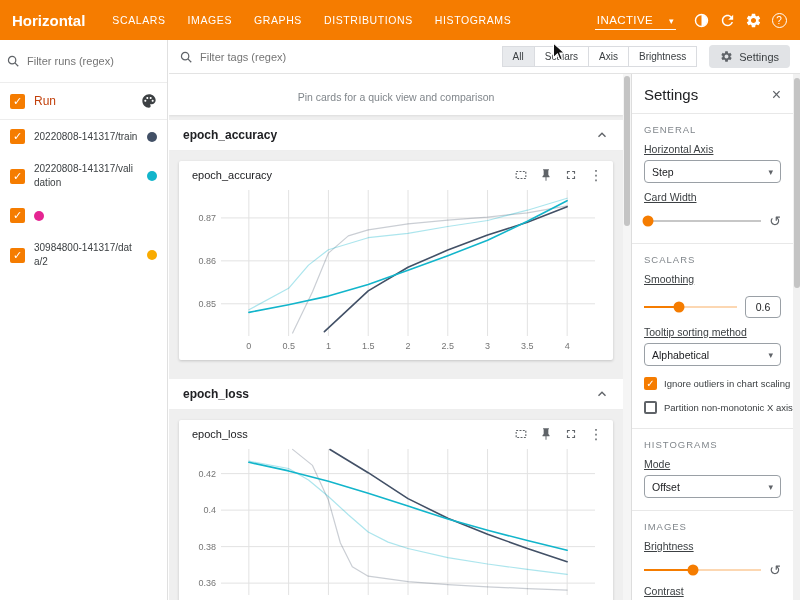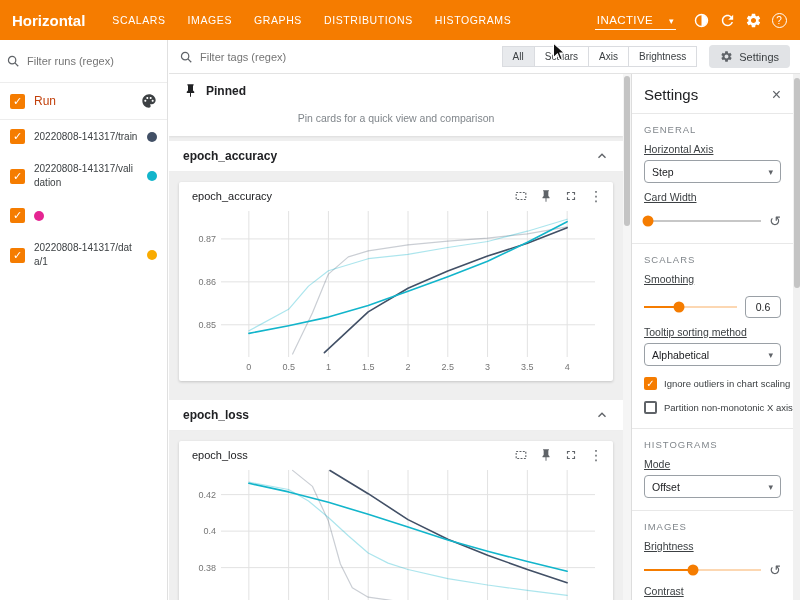--- a/index.html
+++ b/index.html
@@ -174,21 +174,21 @@
     <div class="cb">✓</div>
     <div class="run-label">20220808-141317/validation</div>
     <div class="run-dot" style="background: rgb(18, 181, 203);"></div>
   </div>
   <div class="run-row">
     <div class="cb">✓</div>
     <div class="run-dot" style="background: rgb(229, 37, 146);"></div>
   </div>
   <div class="run-row">
     <div class="cb">✓</div>
-    <div class="run-label">20220808-141317/data/1</div>
+    <div class="run-label">30984800-141317/data/2</div>
     <div class="run-dot" style="background: rgb(249, 171, 0);"></div>
   </div>
 </div>
 
 <div class="topbar">
   <div class="tag-filter">
     <svg viewBox="0 0 16 16" width="14" height="14">
       <circle cx="7" cy="7" r="4.2" fill="none" stroke="#5f6368" stroke-width="1.4"></circle>
       <line x1="10.2" y1="10.2" x2="14" y2="14" stroke="#5f6368" stroke-width="1.4"></line>
     </svg>
@@ -205,26 +205,20 @@
       <path d="M19.14 12.94c.04-.3.06-.61.06-.94 0-.32-.02-.64-.07-.94l2.03-1.58c.18-.14.23-.41.12-.61l-1.92-3.32c-.12-.22-.37-.29-.59-.22l-2.39.96c-.5-.38-1.03-.7-1.62-.94l-.36-2.54c-.04-.24-.24-.41-.48-.41h-3.84c-.24 0-.43.17-.47.41l-.36 2.54c-.59.24-1.13.57-1.62.94l-2.39-.96c-.22-.08-.47 0-.59.22L2.74 8.87c-.12.21-.08.47.12.61l2.03 1.58c-.05.3-.09.63-.09.94s.02.64.07.94l-2.03 1.58c-.18.14-.23.41-.12.61l1.92 3.32c.12.22.37.29.59.22l2.39-.96c.5.38 1.03.7 1.62.94l.36 2.54c.05.24.24.41.48.41h3.84c.24 0 .44-.17.47-.41l.36-2.54c.59-.24 1.13-.56 1.62-.94l2.39.96c.22.08.47 0 .59-.22l1.92-3.32c.12-.22.07-.47-.12-.61l-2.01-1.58zM12 15.6c-1.98 0-3.6-1.62-3.6-3.6s1.62-3.6 3.6-3.6 3.6 1.62 3.6 3.6-1.62 3.6-3.6 3.6z"></path>
     </svg>
     <span>Settings</span>
   </div>
 </div>
 
 <div class="main">
   <div class="main-content">
 
     <div class="pinned-block">
-      <div class="pinned-header">
-        <svg viewBox="0 0 24 24" width="15" height="15">
-          <path fill="#202124" d="M16 12V4h1V2H7v2h1v8l-2 2v2h5.2v6h1.6v-6H18v-2l-2-2z"></path>
-        </svg>
-        <span>Pinned</span>
-      </div>
       <div class="pinned-empty">Pin cards for a quick view and comparison</div>
     </div>
 
     <div class="section-header">
       <span>epoch_accuracy</span>
       <svg viewBox="0 0 16 16" width="14" height="14">
         <polyline points="4,10 8,6 12,10" fill="none" stroke="#5f6368" stroke-width="1.6"></polyline>
       </svg>
     </div>
     <div class="section-body">

